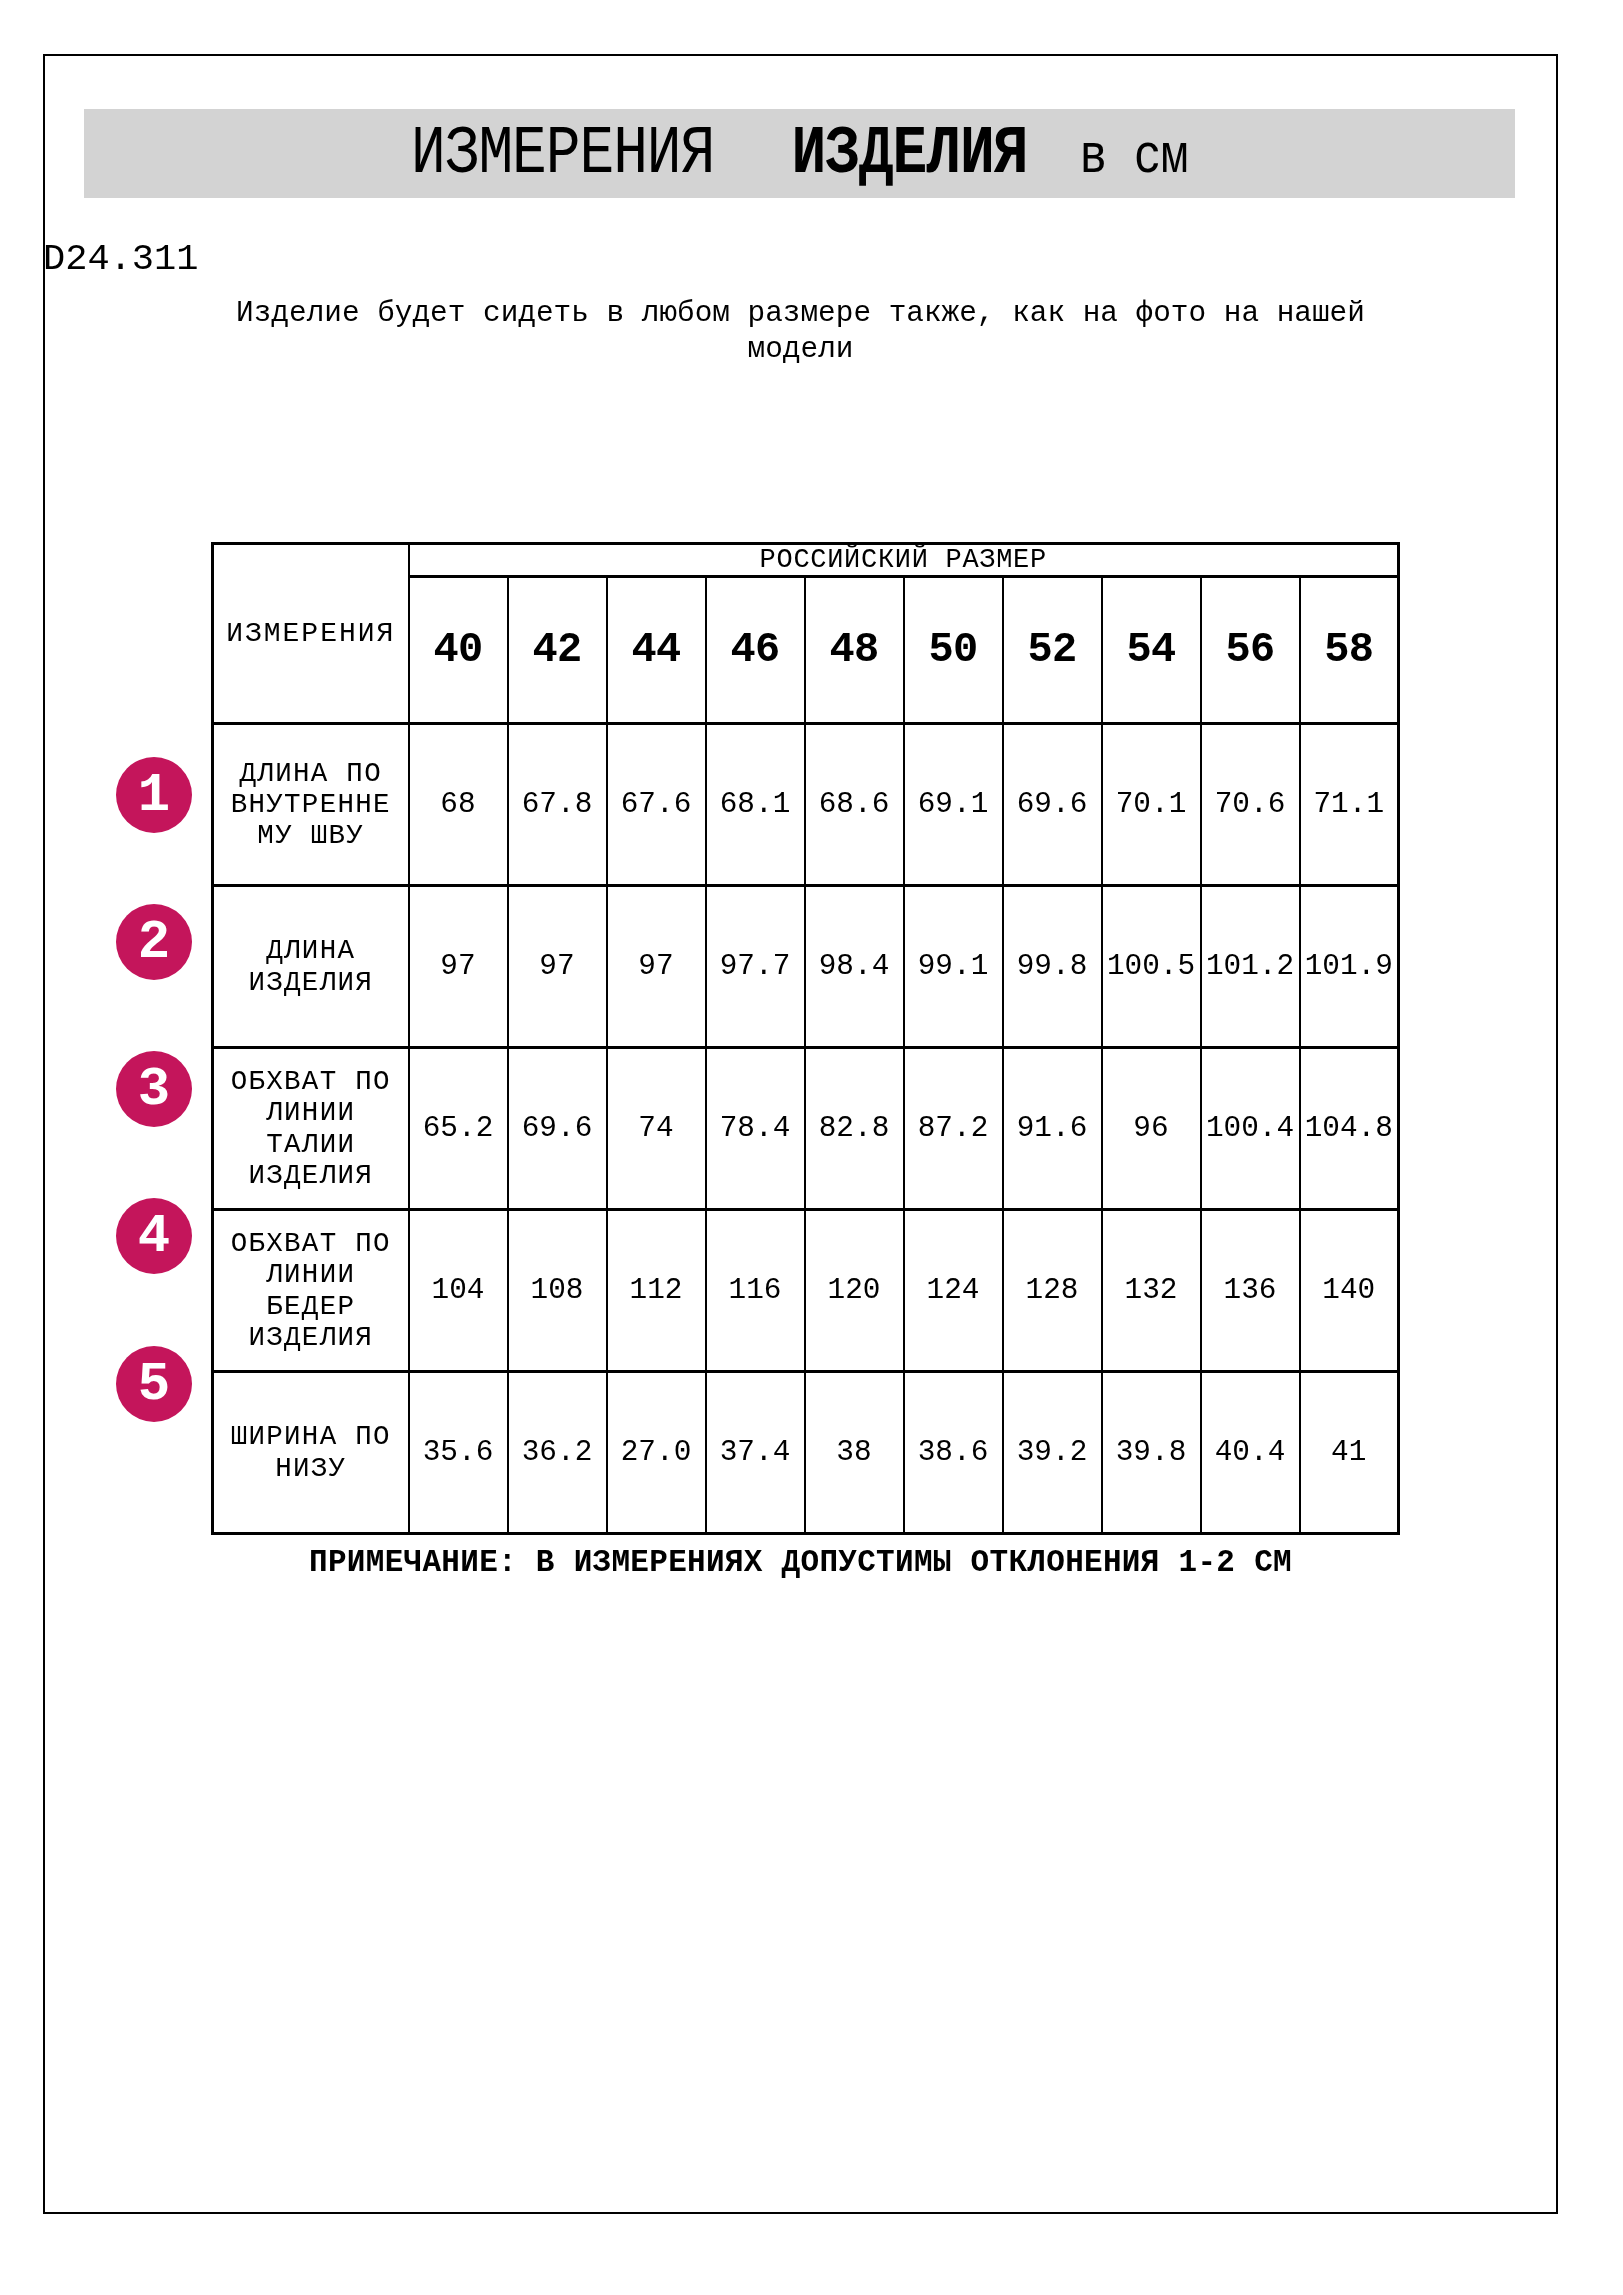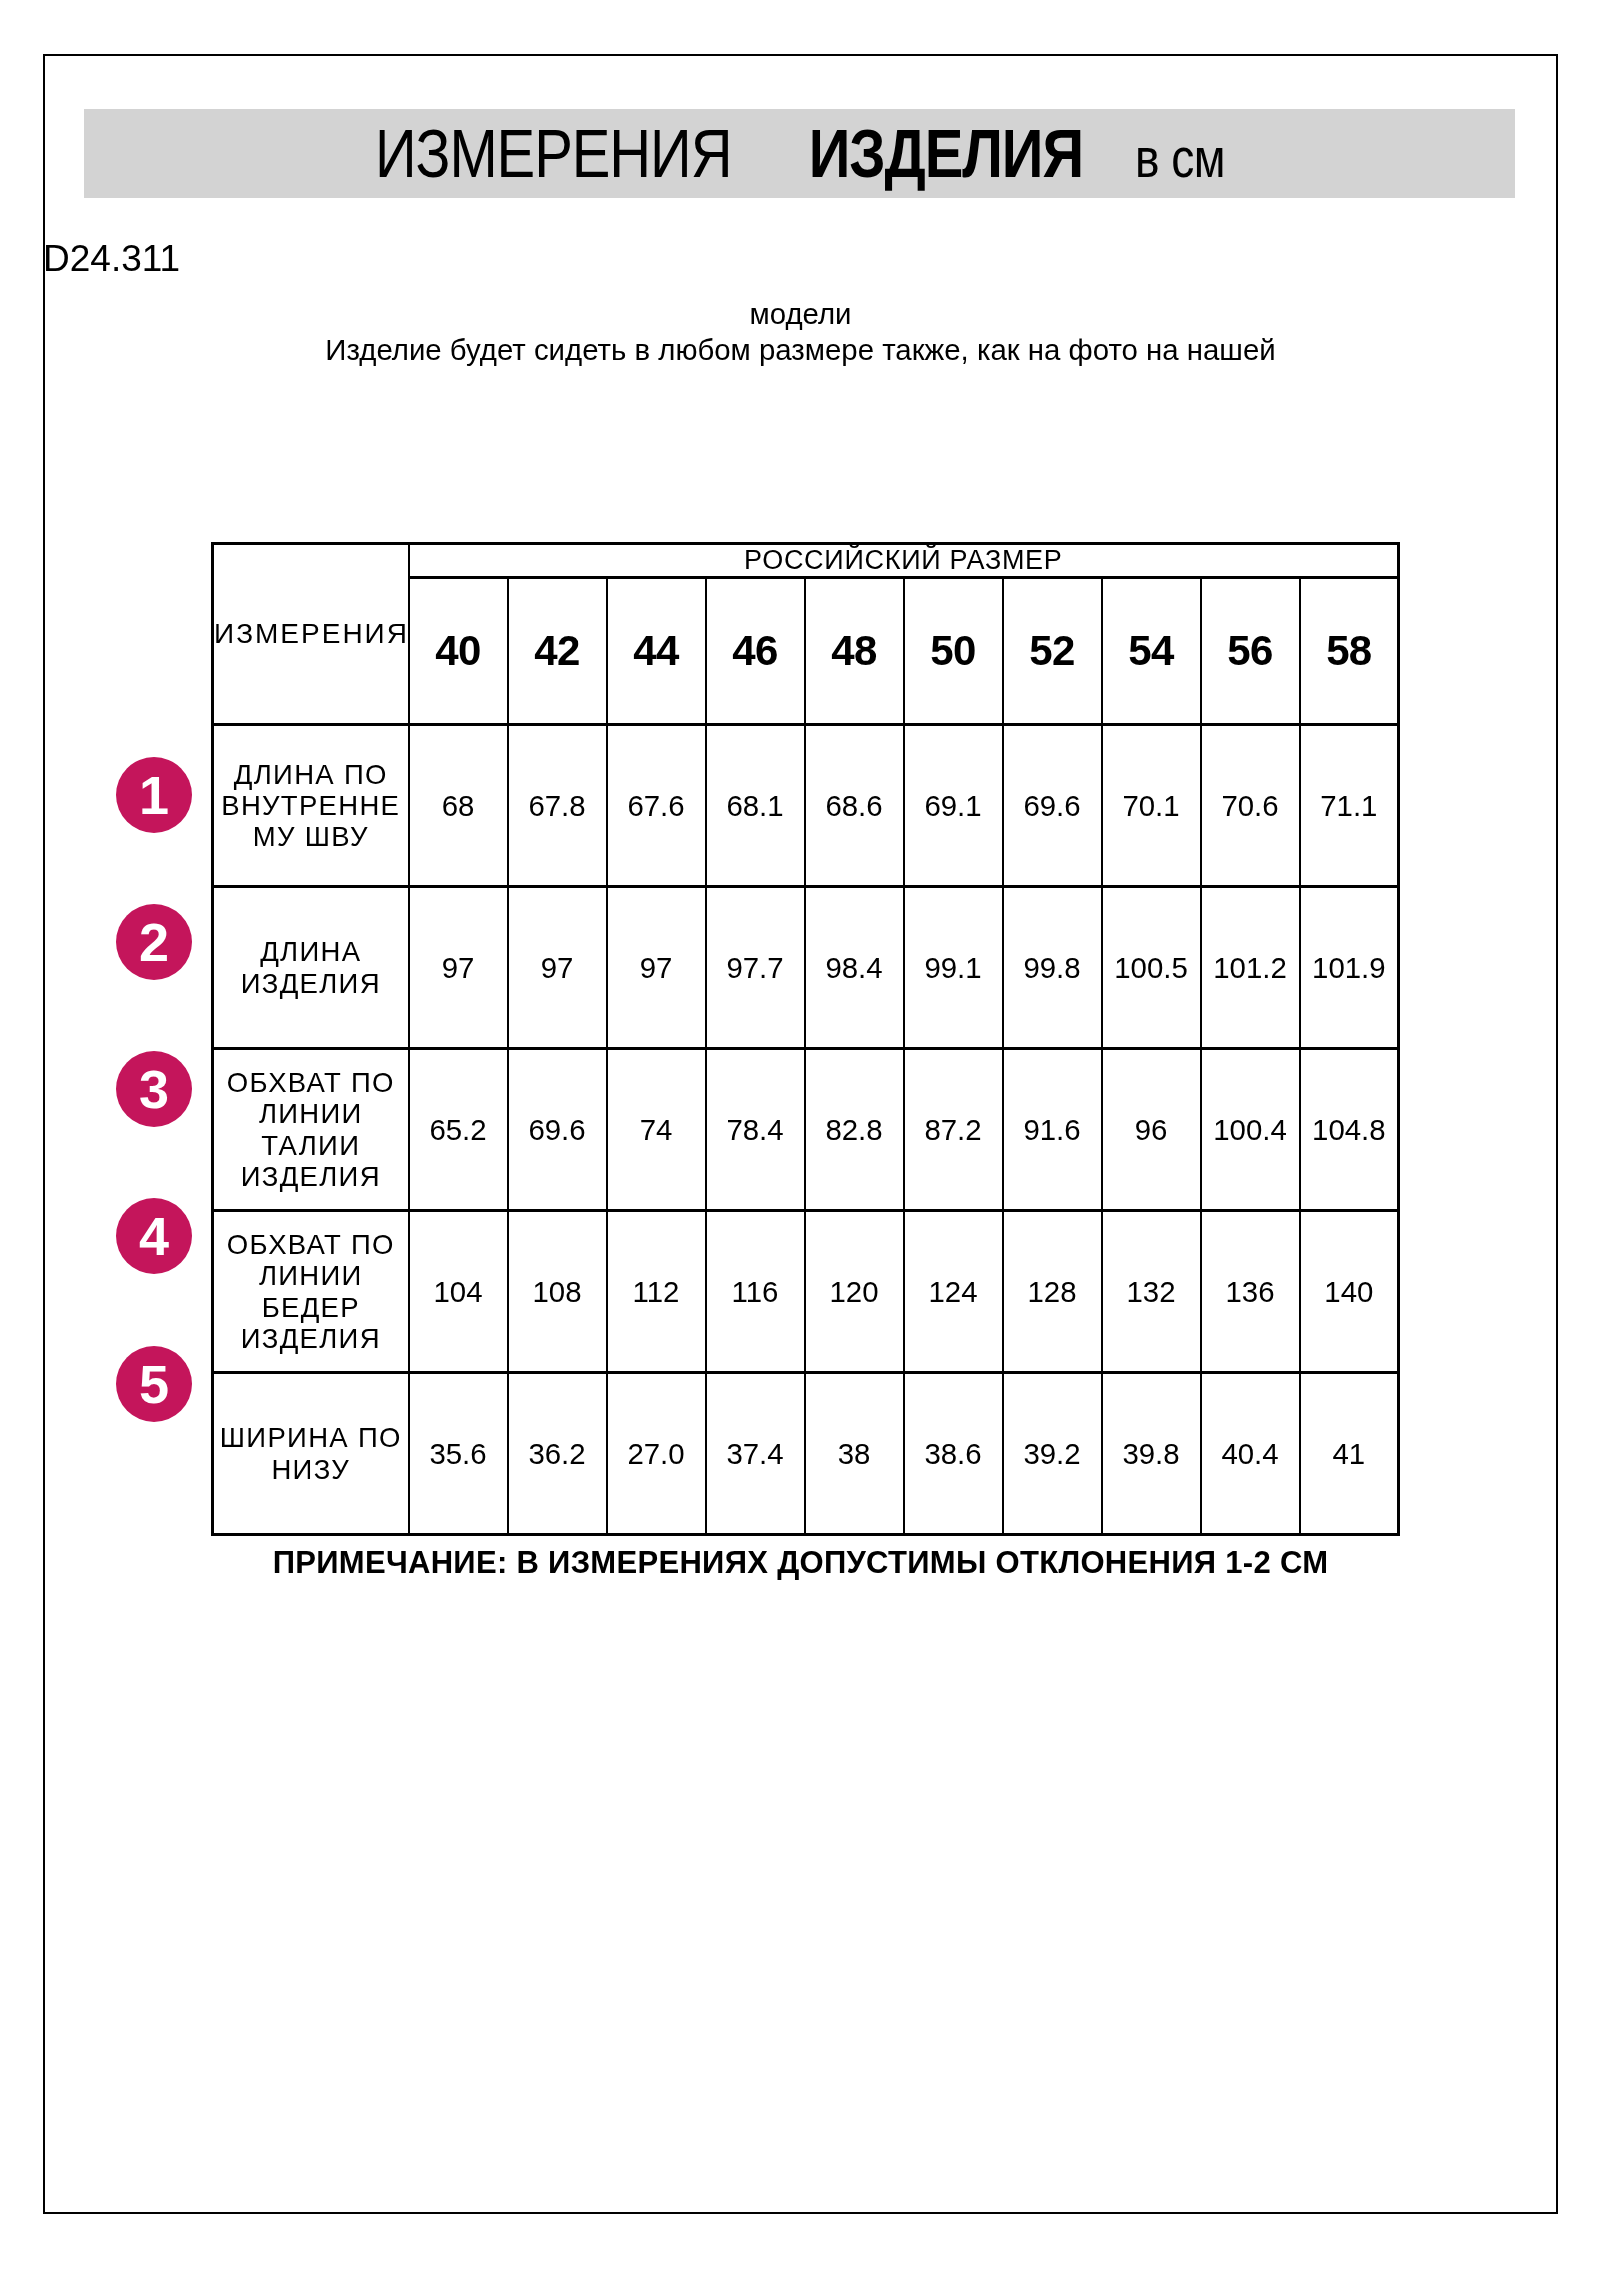--- a/index.html
+++ b/index.html
@@ -1,17 +1,17 @@
 <!DOCTYPE html>
 <html style="font-size:10.5px"><head>
 <meta charset="utf-8">
 <style>
   html,body{margin:0;padding:0;background:#ffffff;}
   .page{position:relative;width:1623px;height:2295px;background:#fff;
-        font-family:Liberation Sans, sans-serif;color:#000;overflow:hidden;}
+        font-family:Liberation Mono, monospace;color:#000;overflow:hidden;}
   .frame{position:absolute;left:43px;top:54px;width:1511px;height:2156px;border:2px solid #000;}
   .title-band{position:absolute;left:84px;top:109px;width:1431px;height:89px;
         display:flex;align-items:center;justify-content:center;}
   .title-line{display:inline-flex;align-items:baseline;white-space:nowrap;transform:scaleX(.84);transform-origin:center;}
   .title-main{font-size:69px;font-weight:400;letter-spacing:-1.3px;}
   .title-secondary{font-size:69px;font-weight:700;letter-spacing:-1.3px;margin-left:92px;}
   .title-unit{font-size:55px;font-weight:400;margin-left:62px;letter-spacing:-0.7px;}
   .product-code{position:absolute;left:43px;top:238px;width:1276px;
         font-size:37px;font-weight:400;}
   .subtitle{position:absolute;left:43px;top:296px;width:1515px;text-align:center;
@@ -46,22 +46,22 @@
     <div class="title-line">
       <span class="title-main">ИЗМЕРЕНИЯ</span>
       <span class="title-secondary">ИЗДЕЛИЯ</span>
       <span class="title-unit">в см</span>
     </div>
   </div>
 
   <div class="product-code">D24.311</div>
 
   <div class="subtitle">
+    <div>Изделие будет сидеть в любом размере также, как на фото на нашей</div>
     <div>модели</div>
-    <div>Изделие будет сидеть в любом размере также, как на фото на нашей</div>
   </div>
 
   <table class="size-table">
     <colgroup>
       <col style="width:196px">
       <col span="10" style="width:99px">
     </colgroup>
     <thead>
       <tr class="hdr-top">
         <th class="corner-label" rowspan="2">ИЗМЕРЕНИЯ</th>

